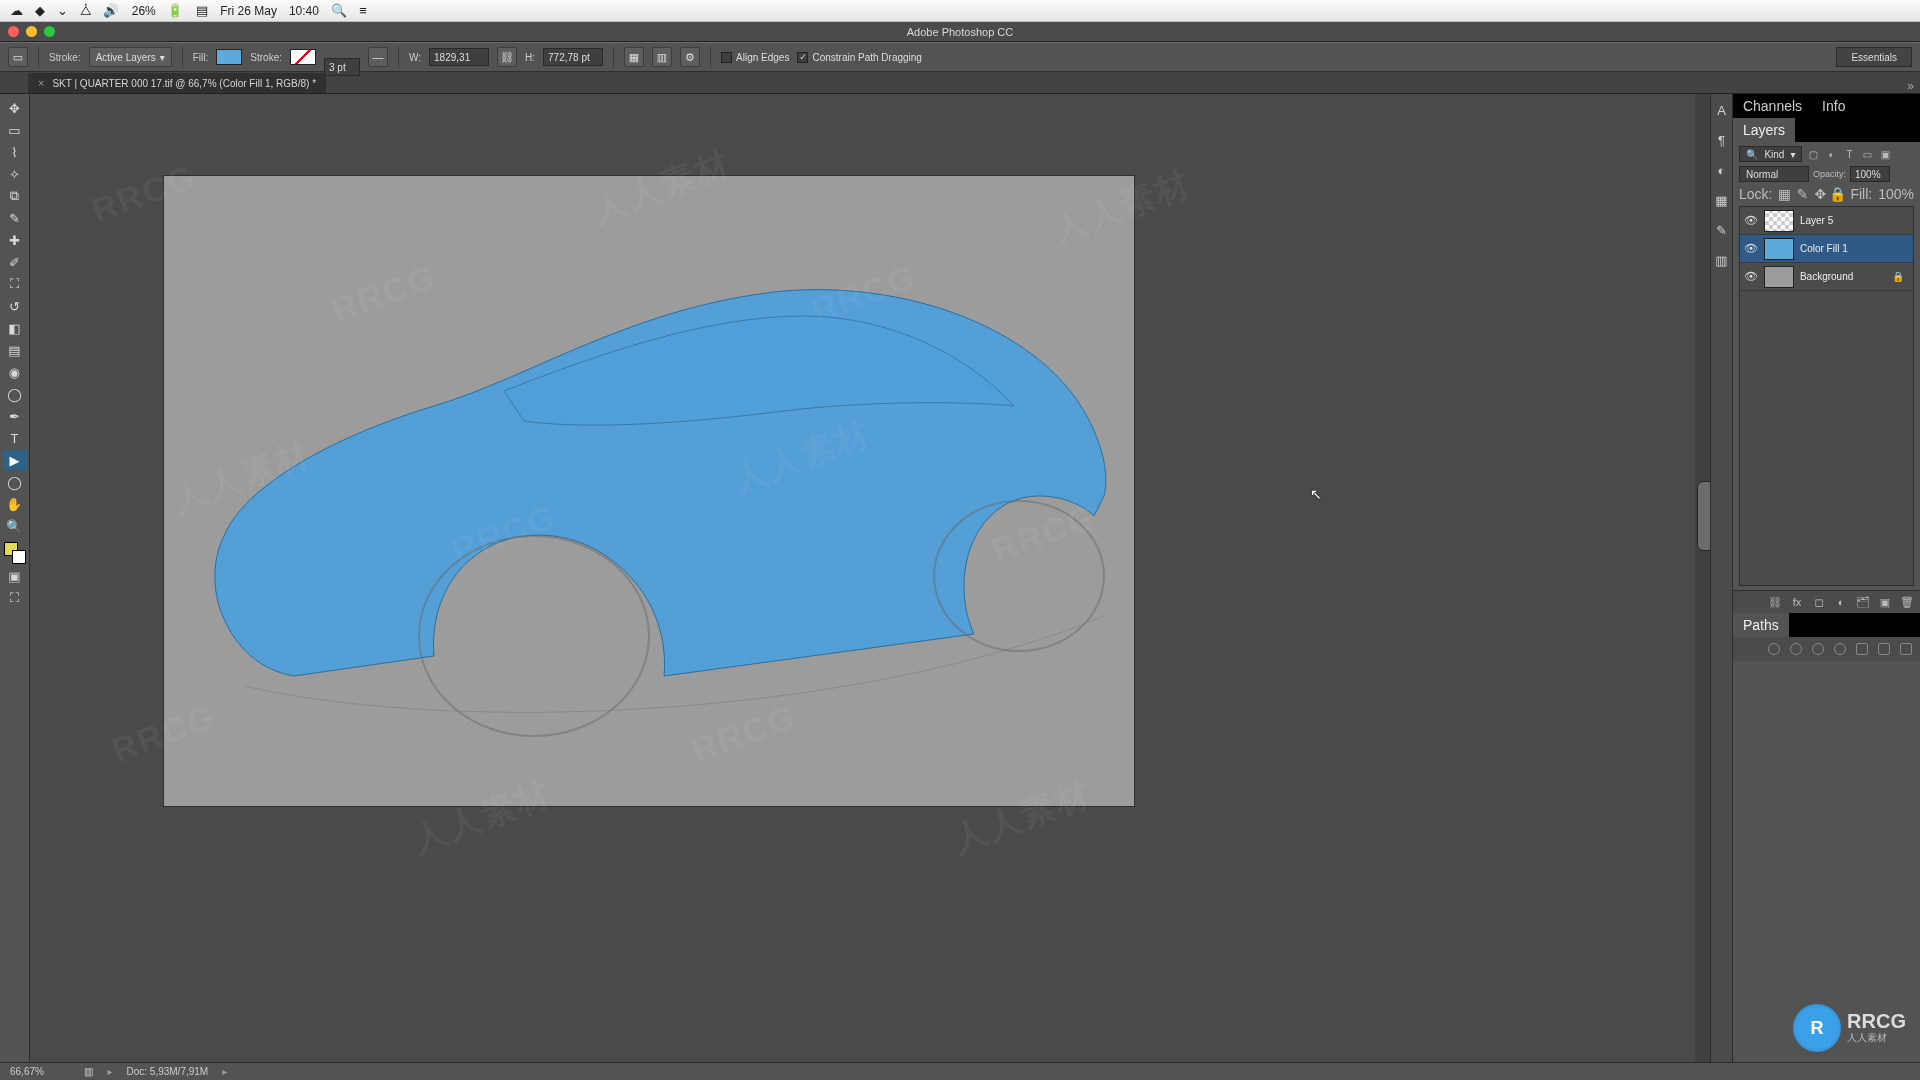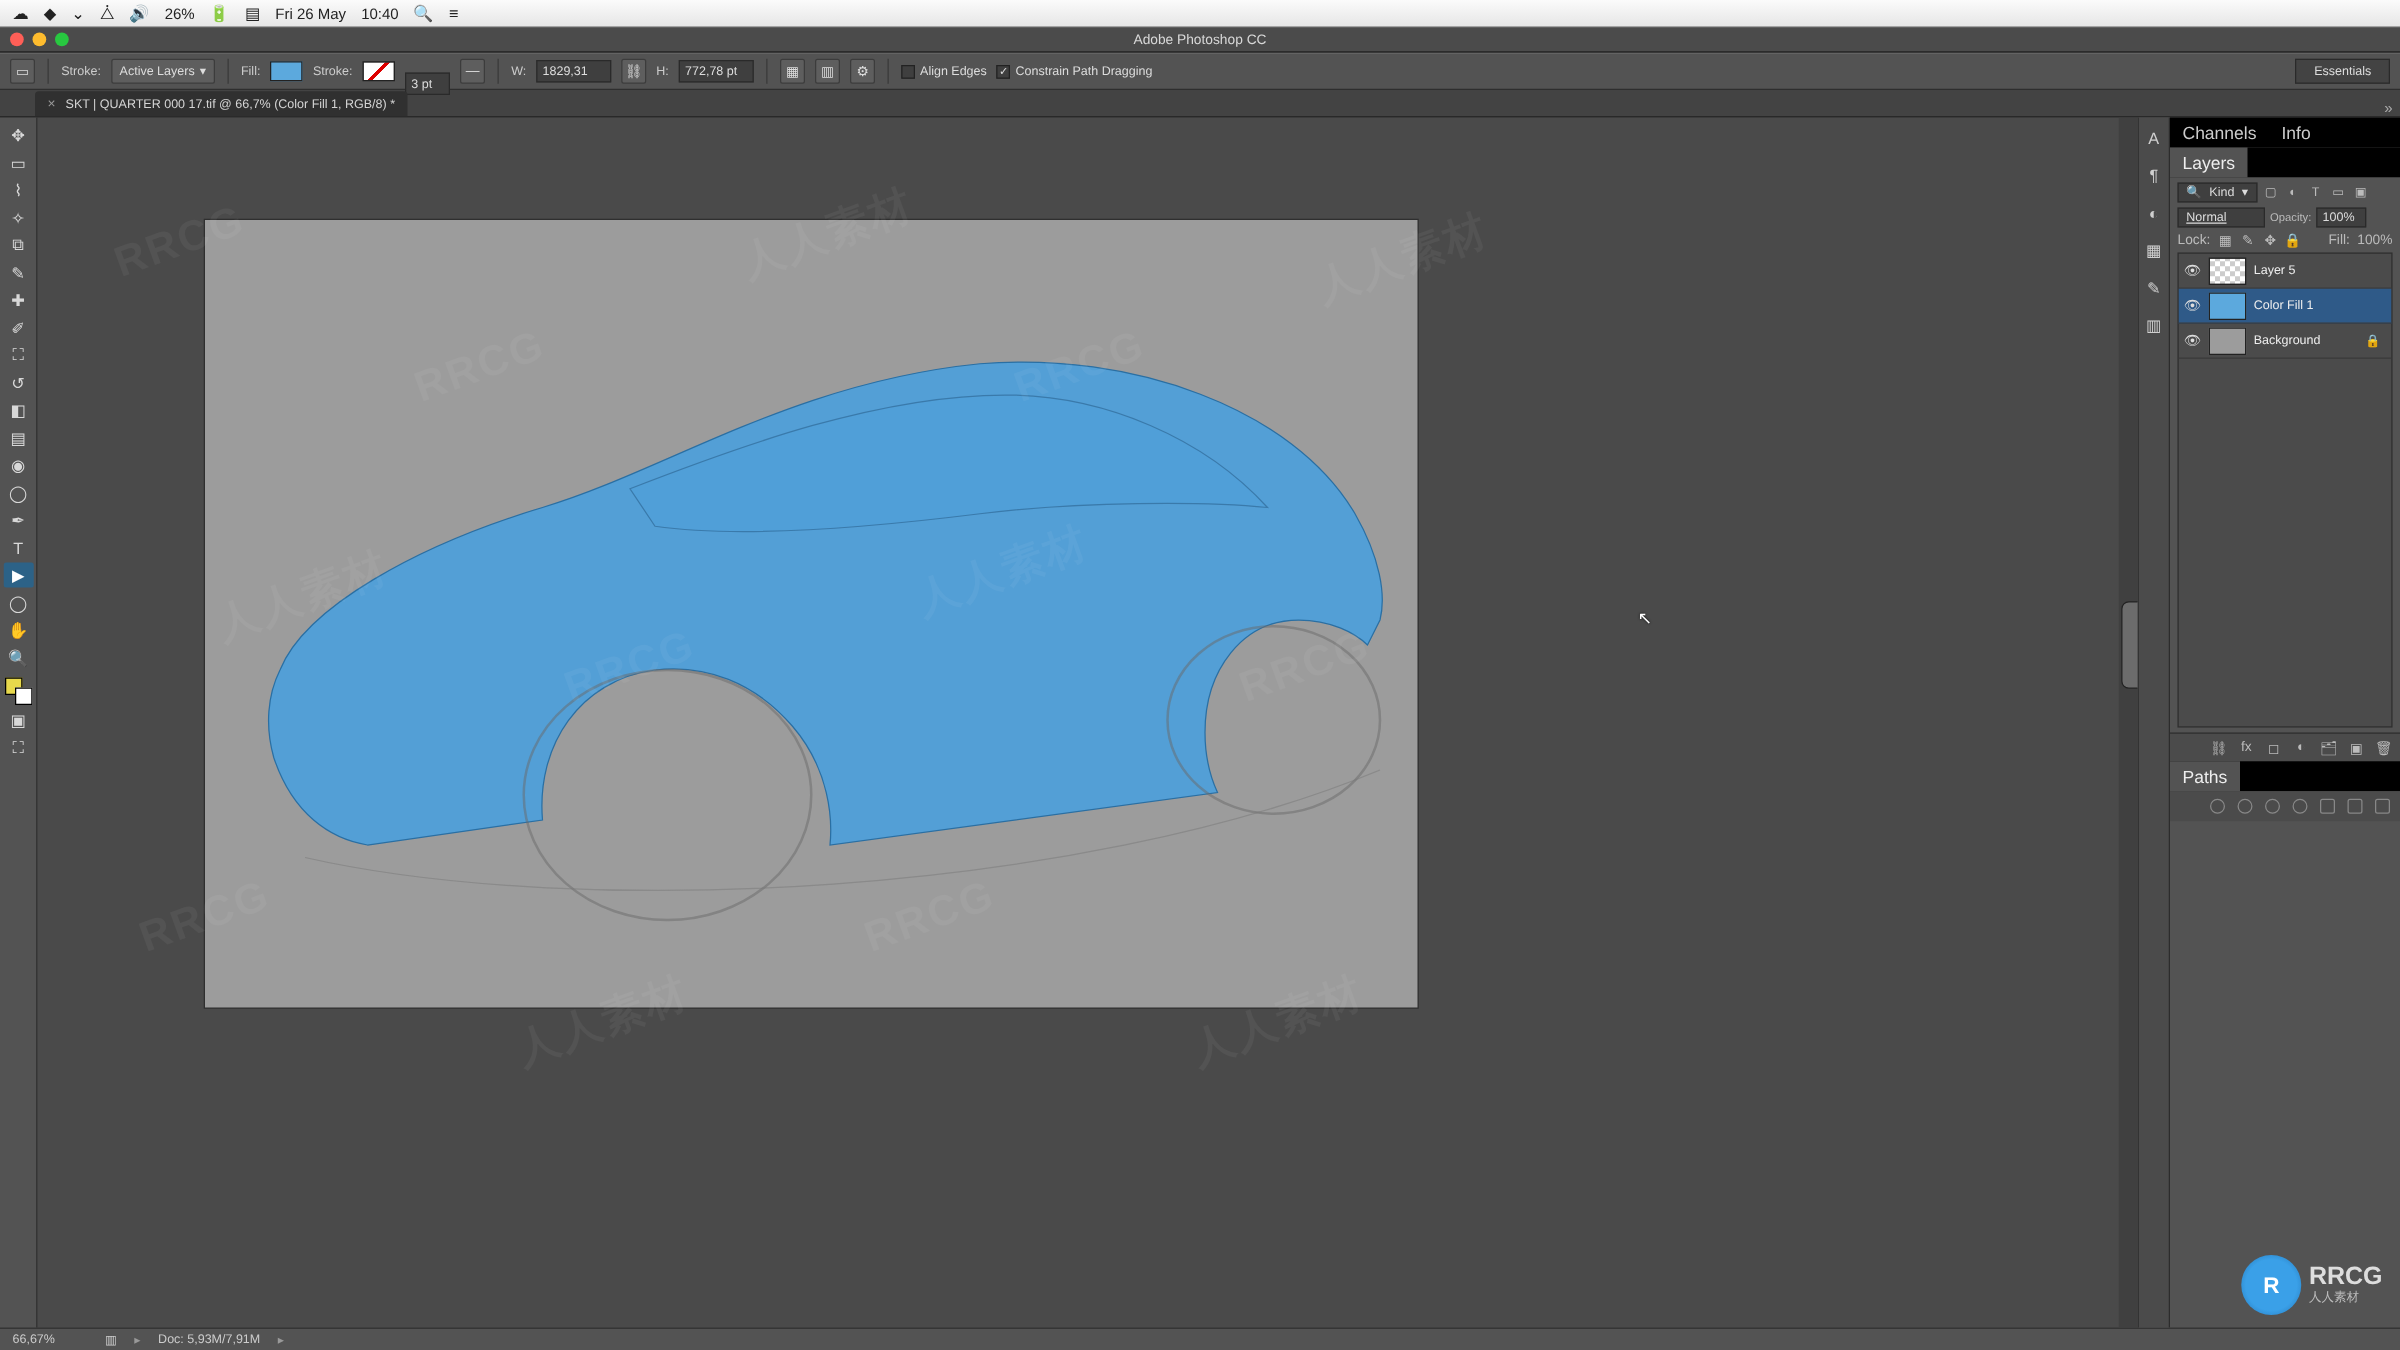--- a/index.html
+++ b/index.html
@@ -67,25 +67,25 @@
 .panel-tabs { display:flex; background:#000000; font-size:14px;}
 .panel-tabs span { padding:4px 10px; color:#ccc;}
 .panel-tabs span.active { background:#535353; color:#eee;}
 .panel-body { background:#535353; padding:4px 6px; font-size:10px; color:#ddd;}
 
 .layers-filter { display:flex; align-items:center; gap:4px; margin-bottom:4px;}
 .layers-filter .sel { background:#3f3f3f; border:1px solid #2a2a2a; height:16px; padding:0 6px; display:flex; align-items:center; gap:6px;}
 .filter-ic { width:14px; height:14px; display:flex; align-items:center; justify-content:center; color:#bbb; font-size:10px;}
 
 .blend-row { display:flex; align-items:center; gap:4px; margin-bottom:4px;}
-.blend-row .dd { background:#3f3f3f; border:1px solid #2a2a2a; height:16px; padding:0 6px; flex:0 0 70px; display:flex; align-items:center;text-decoration:underline;}
+.blend-row .dd { background:#3f3f3f; border:1px solid #2a2a2a; height:16px; padding:0 6px; flex:0 0 70px; display:flex; align-items:center;}
 .blend-row .lbl { font-size:9px; color:#bbb;}
 .blend-row .val { background:#3f3f3f; border:1px solid #2a2a2a; height:16px; width:40px; padding:0 4px; display:flex; align-items:center;}
 
-.lock-row { display:flex; align-items:center; gap:6px; font-size:11px; color:#bbb; margin-bottom:4px;}
+.lock-row { display:flex; align-items:center; gap:6px; font-size:14px; color:#bbb; margin-bottom:4px;}
 .lock-row .ic { width:12px; height:12px; display:flex; align-items:center; justify-content:center;}
 
 .layer-list { background:#4b4b4b; border:1px solid #2f2f2f; min-height:380px;}
 .layer-item { display:flex; align-items:center; height:28px; border-bottom:1px solid #3a3a3a; padding:0 4px; gap:6px;}
 .layer-item.selected { background:#2f5a88; }
 .eye { width:14px; text-align:center; color:#ddd; font-size:11px;}
 .thumb { width:30px; height:22px; background:#ddd; border:1px solid #222; display:flex; align-items:center; justify-content:center; font-size:8px; color:#555;}
 .thumb.checker { background:repeating-conic-gradient(#ccc 0 25%, #fff 0 50%) 0/8px 8px;}
 .thumb.solid { background:#5ca9dd;}
 .layer-name { font-size:10px; color:#eee;}

